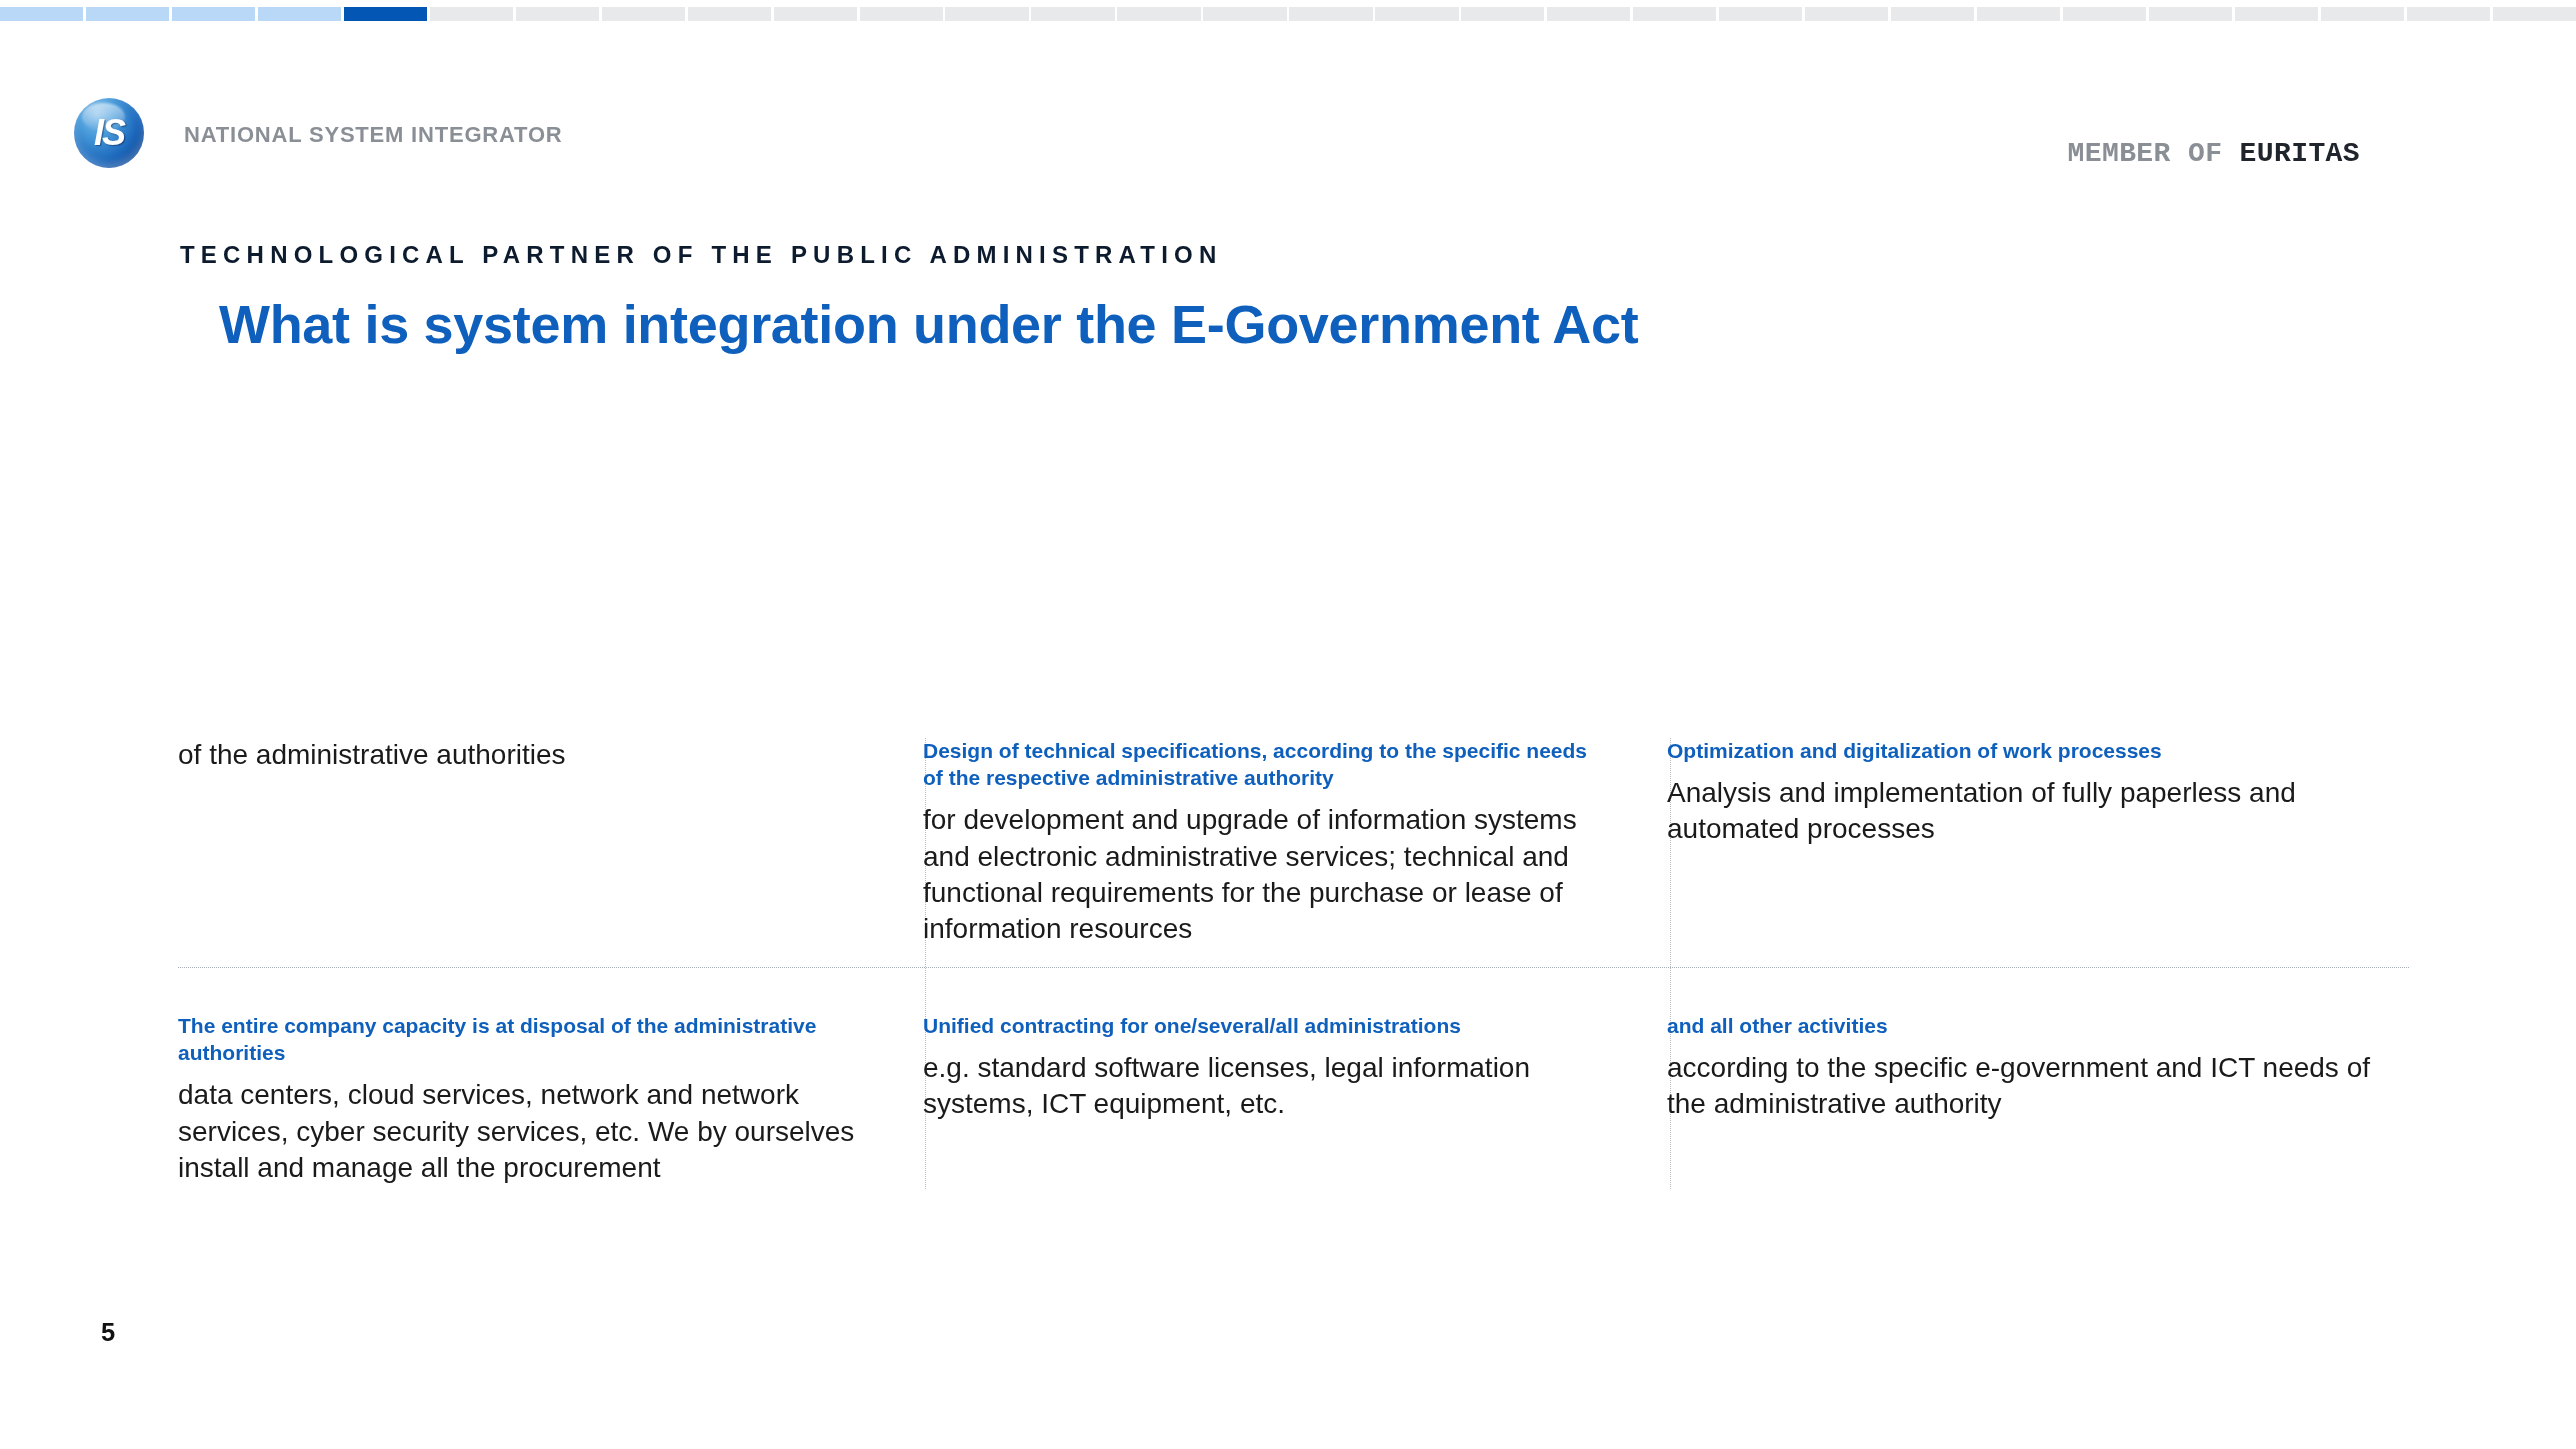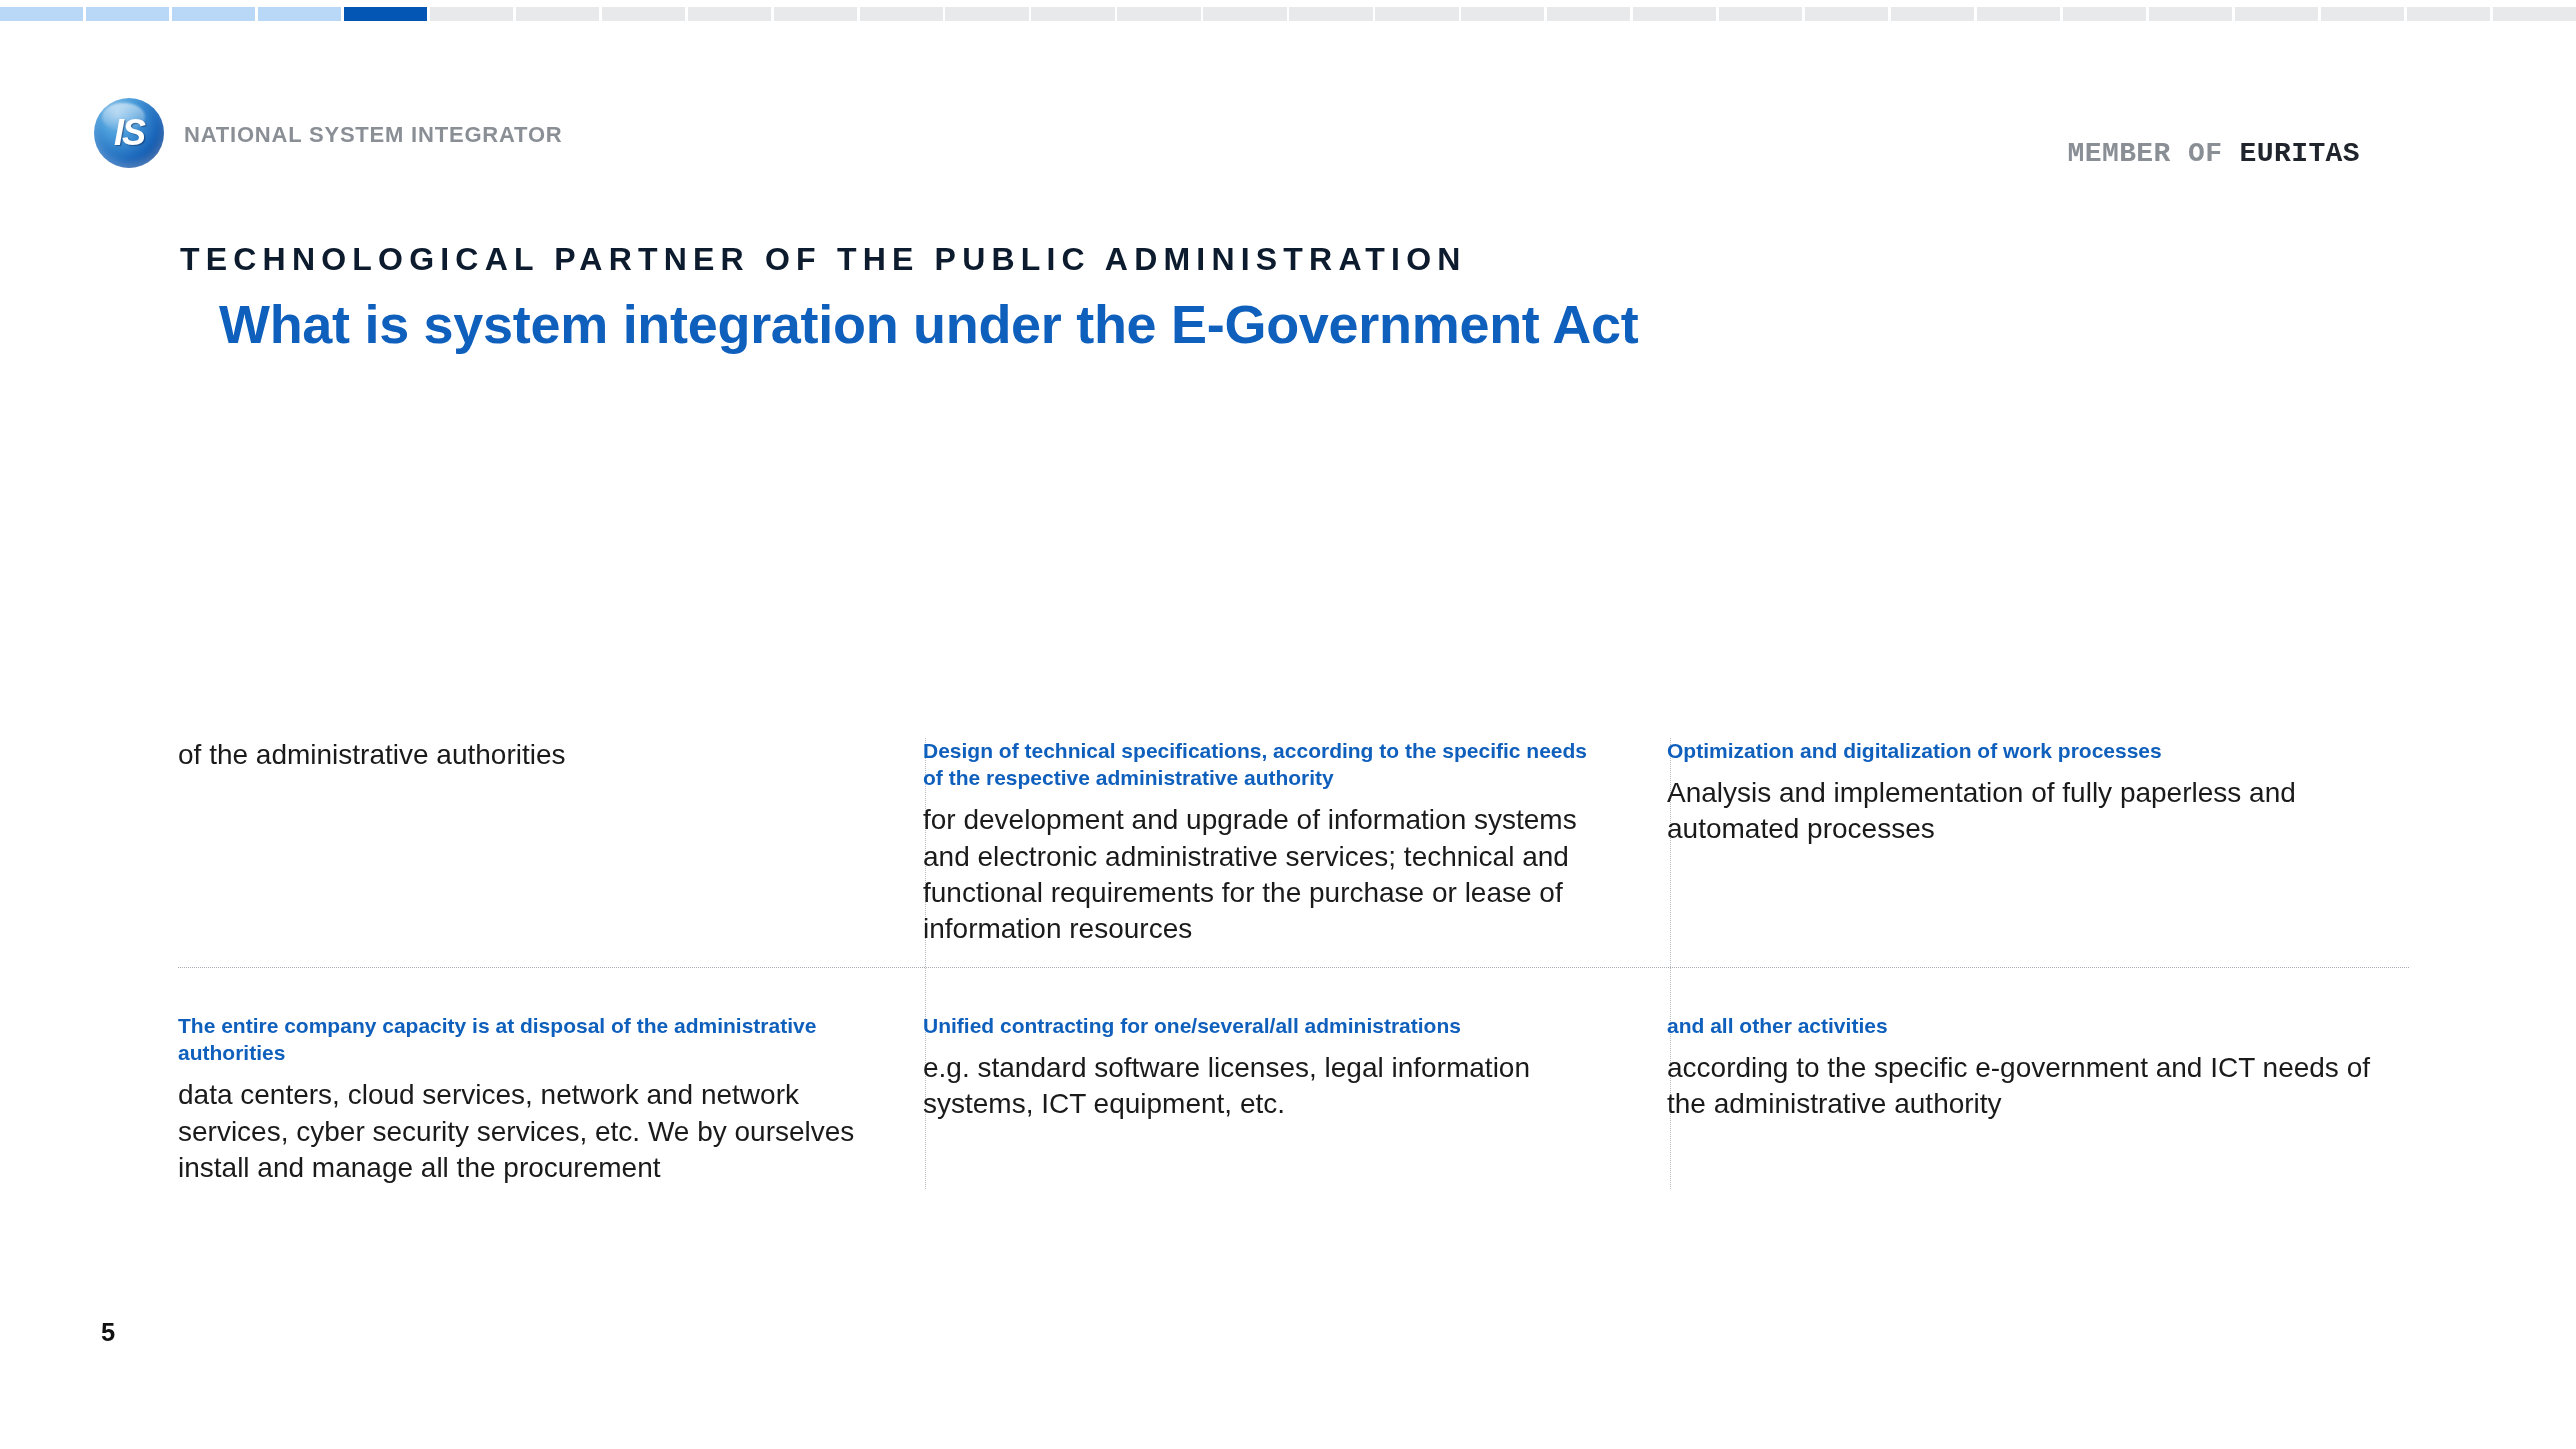--- a/index.html
+++ b/index.html
@@ -41,21 +41,21 @@
   .header {
     position: absolute;
     top: 94px;
     left: 0;
     width: 2576px;
     height: 74px;
   }
 
   .logo-wrap {
     position: absolute;
-    left: 94px;
+    left: 74px;
     top: 4px;
     width: 70px;
     height: 70px;
   }
   .logo-ellipse {
     position: absolute;
     left: 0; top: 0;
     width: 70px;
     height: 70px;
     border-radius: 50%;
@@ -113,21 +113,21 @@
     color: #20252d;
     font-weight: bold;
   }
 
   
   .eyebrow {
     position: absolute;
     left: 180px;
     top: 241px;
     font-family: "Liberation Sans", sans-serif;
-    font-size: 32px;
+    font-size: 24px;
     font-weight: bold;
     letter-spacing: 6.2px;
     color: #0d1b2e;
     white-space: nowrap;
   }
 
   .main-title {
     position: absolute;
     left: 177px;
     top: 295px;

